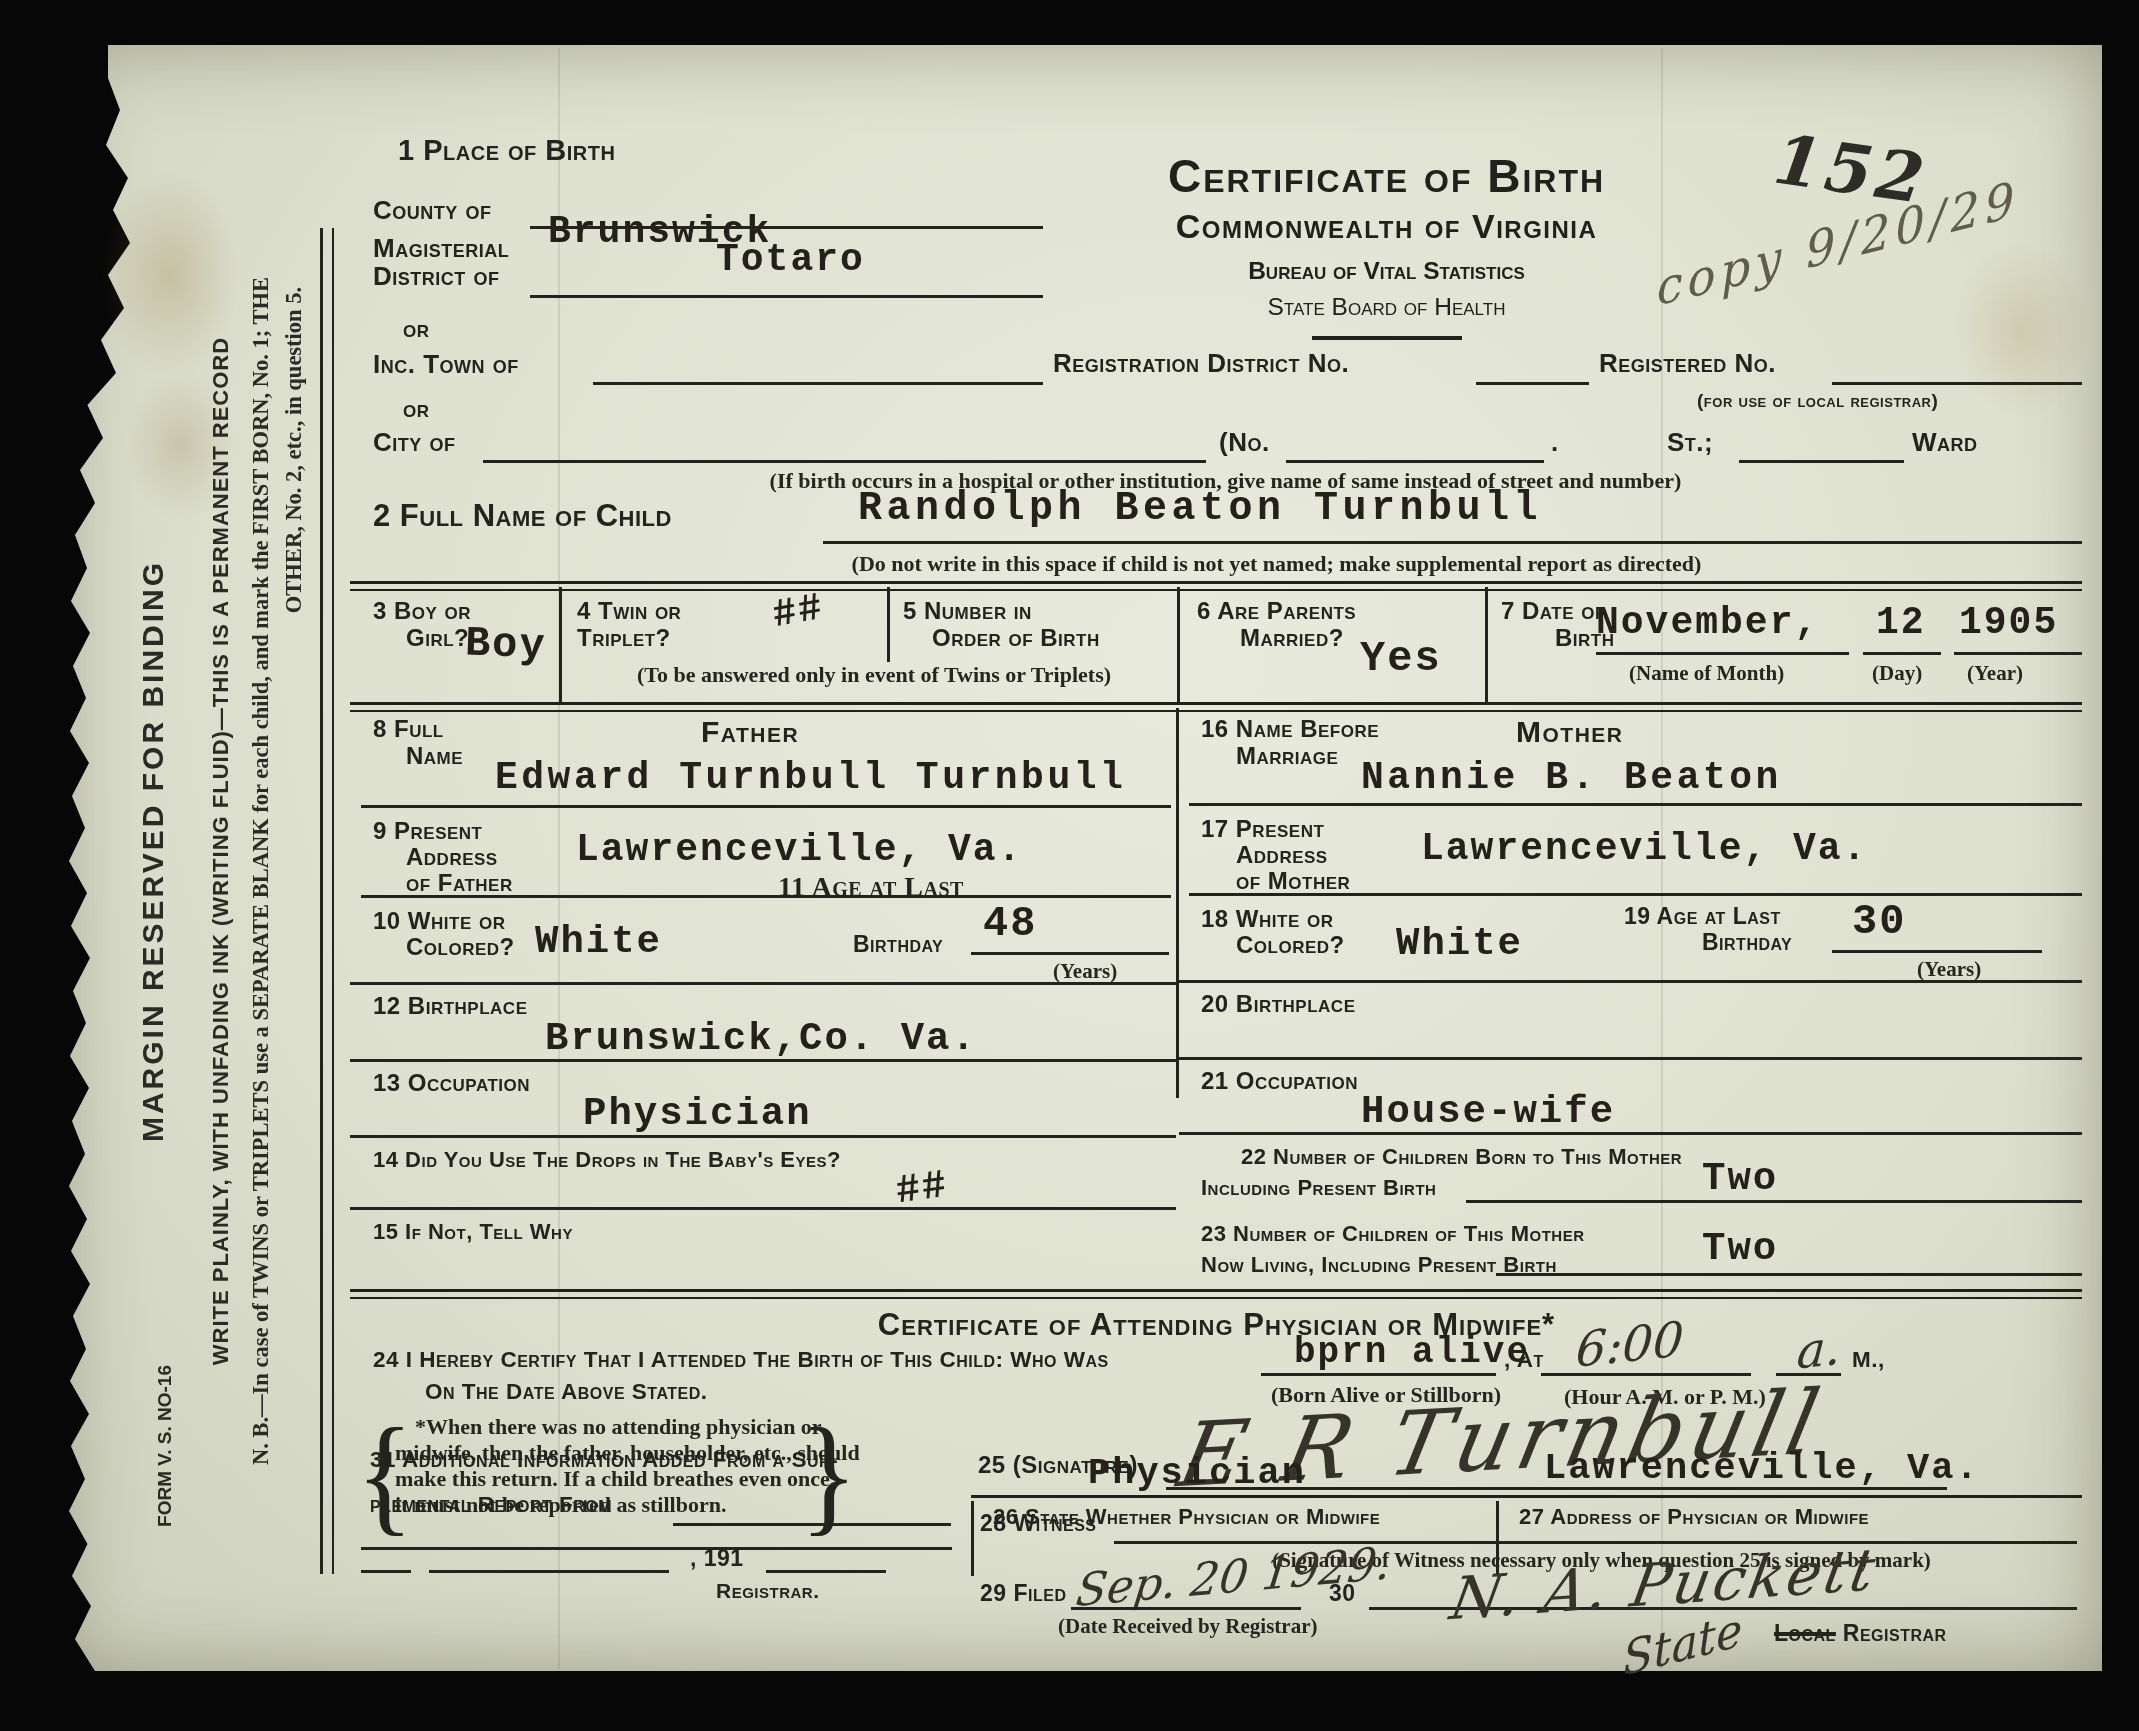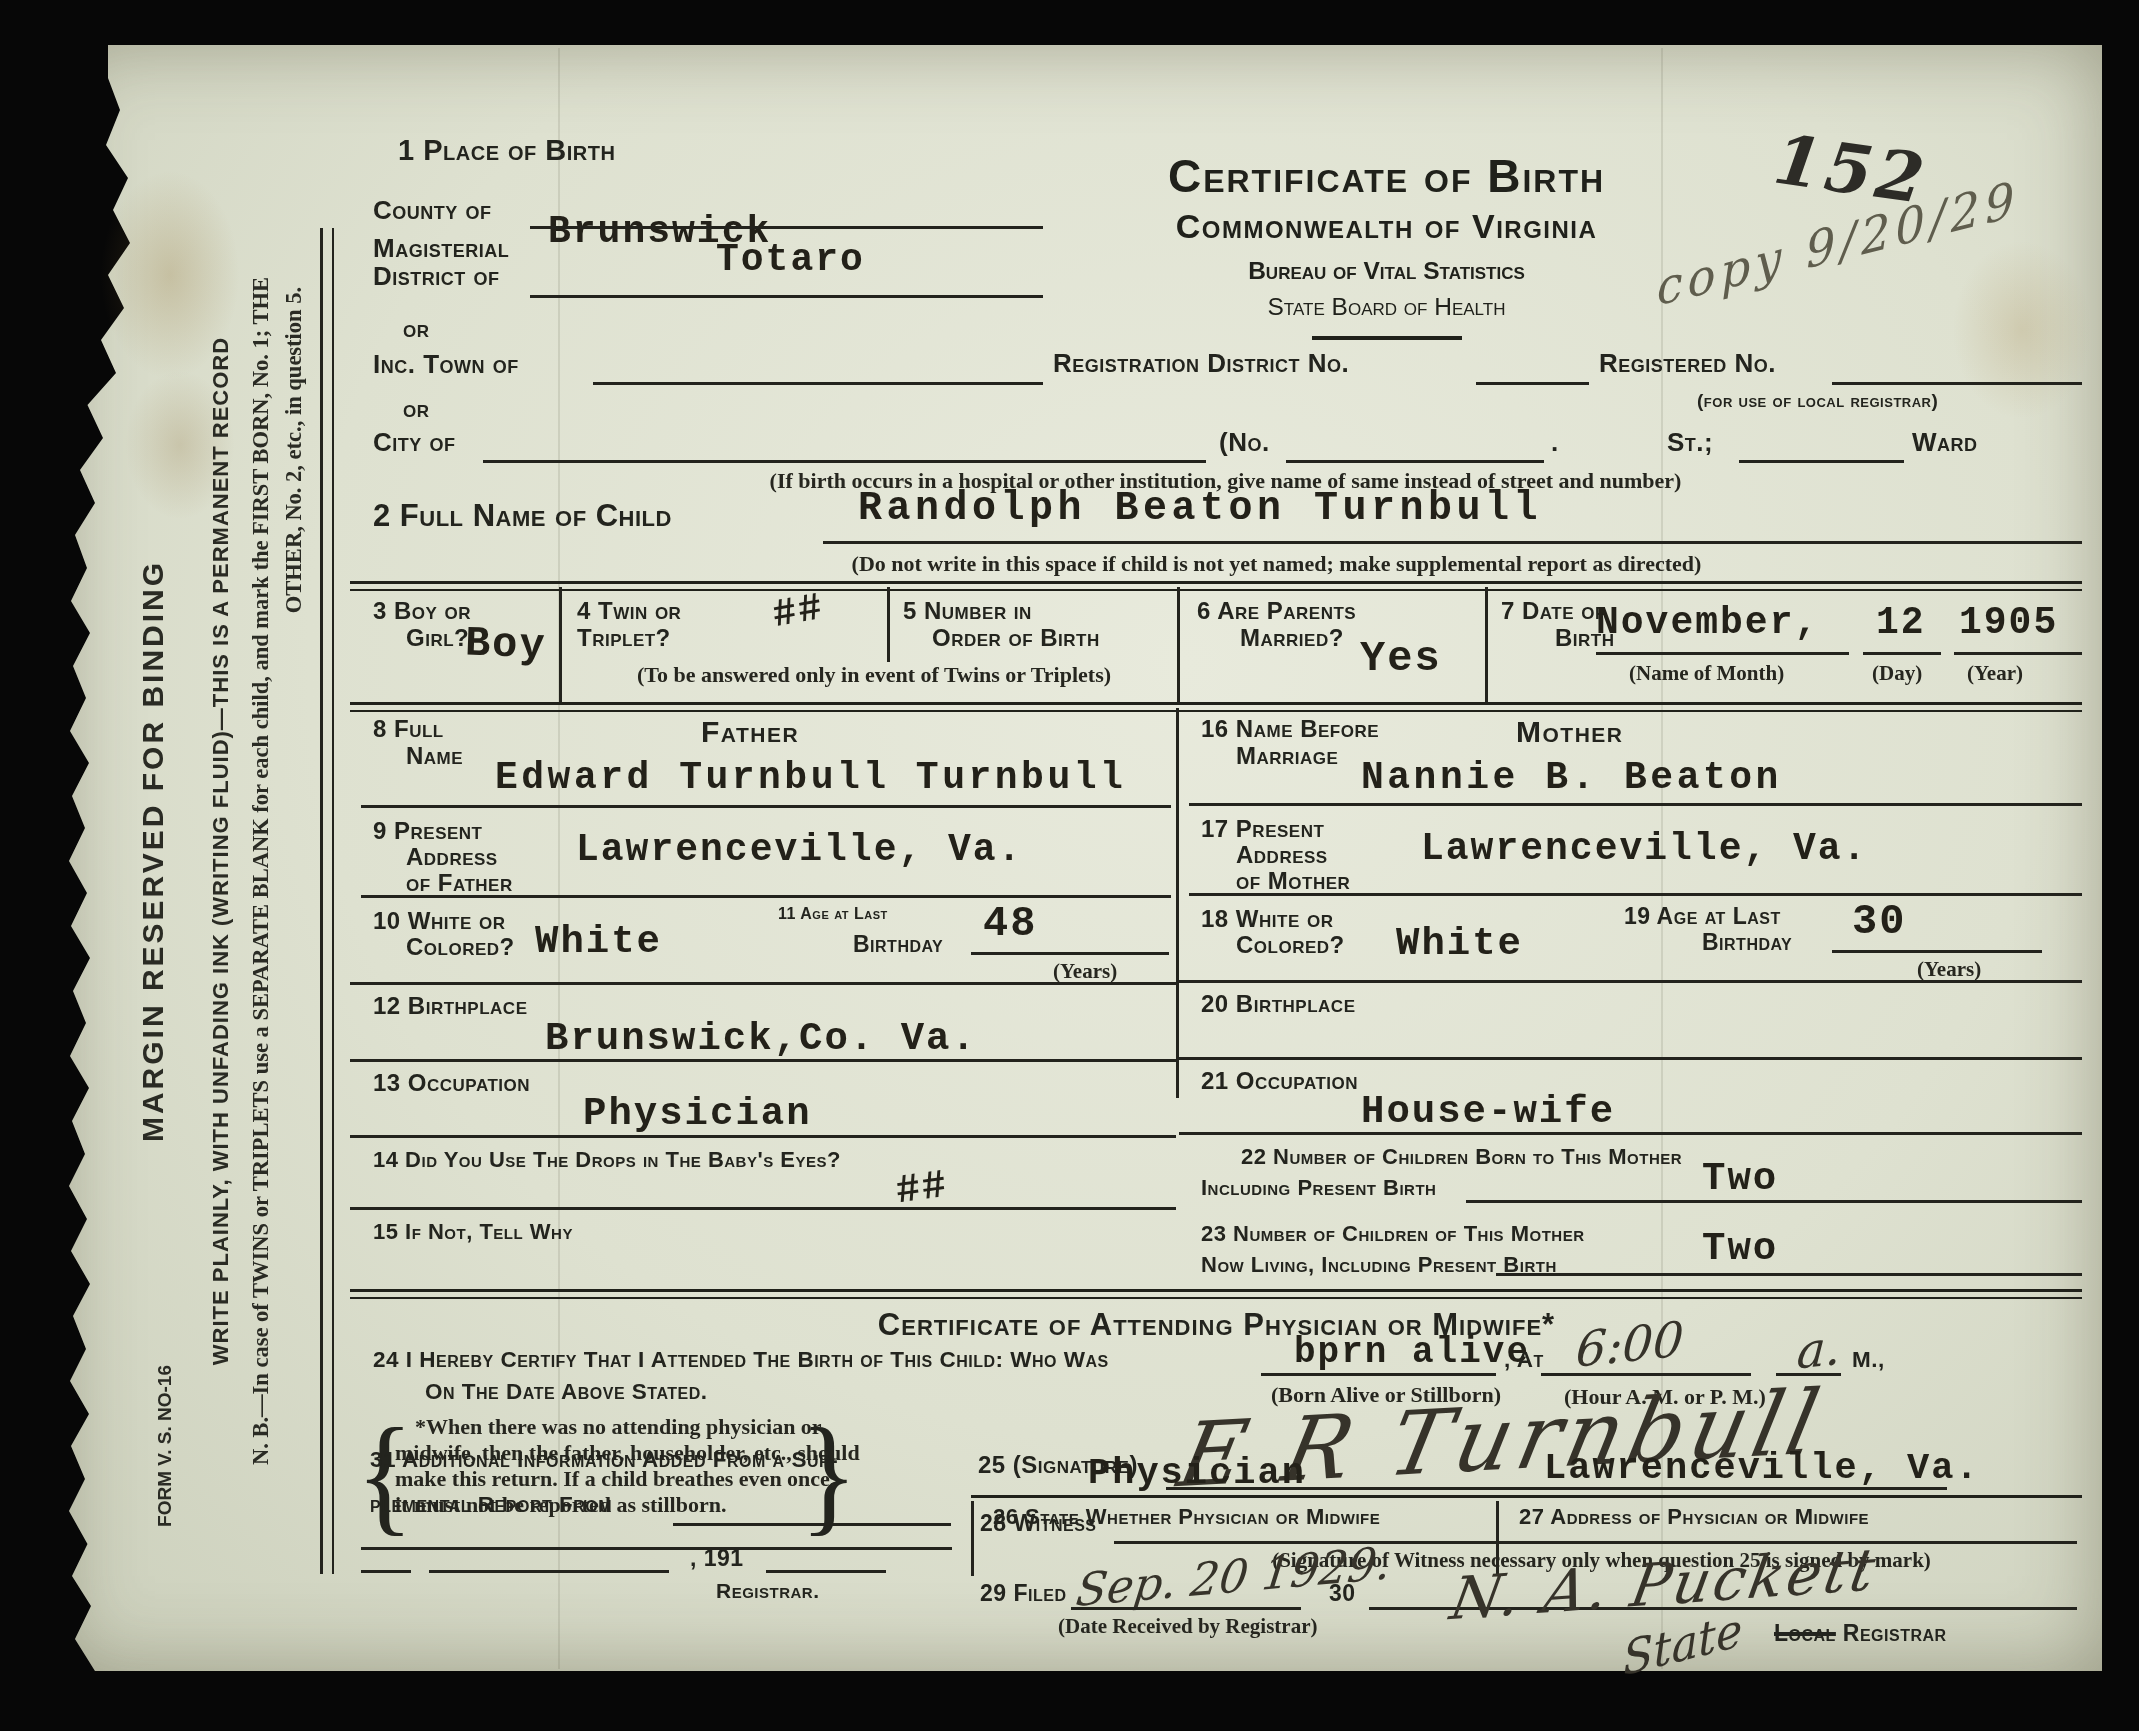--- a/index.html
+++ b/index.html
@@ -135,21 +135,21 @@
   <div class="typed" style="left:495px;top:756px;font-size:38px;letter-spacing:3.5px;">Edward  Turnbull  Turnbull</div>
   <div class="ul" style="left:361px;top:805px;width:810px;"></div>
   <div class="lbl" style="left:373px;top:817px;font-size:24px;">9  Present</div>
   <div class="lbl" style="left:406px;top:843px;font-size:24px;">Address</div>
   <div class="lbl" style="left:406px;top:869px;font-size:24px;">of Father</div>
   <div class="typed" style="left:576px;top:828px;font-size:38px;">Lawrenceville, Va.</div>
   <div class="ul" style="left:361px;top:895px;width:810px;"></div>
   <div class="lbl" style="left:373px;top:907px;font-size:24px;">10  White or</div>
   <div class="lbl" style="left:406px;top:933px;font-size:24px;">Colored?</div>
   <div class="typed" style="left:535px;top:920px;font-size:39px;">White</div>
-  <div class="lbl" style="left:778px;top:905px;font-size:16px;">11  Age at Last</div>
+  <div class="lbl" style="left:778px;top:871px;font-size:28px;font-family:Liberation Serif, serif;">11  Age at Last</div>
   <div class="lbl" style="left:853px;top:931px;font-size:23px;">Birthday</div>
   <div class="typed" style="left:983px;top:900px;font-size:42px;">48</div>
   <div class="ul" style="left:971px;top:952px;width:198px;"></div>
   <div class="ser" style="left:1053px;top:959px;font-size:21px;">(Years)</div>
   <div class="ul" style="left:350px;top:982px;width:826px;"></div>
   <div class="lbl" style="left:373px;top:992px;font-size:24px;">12  Birthplace</div>
   <div class="typed" style="left:545px;top:1017px;font-size:39px;">Brunswick,Co. Va.</div>
   <div class="ul" style="left:350px;top:1059px;width:826px;"></div>
   <div class="lbl" style="left:373px;top:1069px;font-size:24px;">13  Occupation</div>
   <div class="typed" style="left:583px;top:1092px;font-size:39px;">Physician</div>

